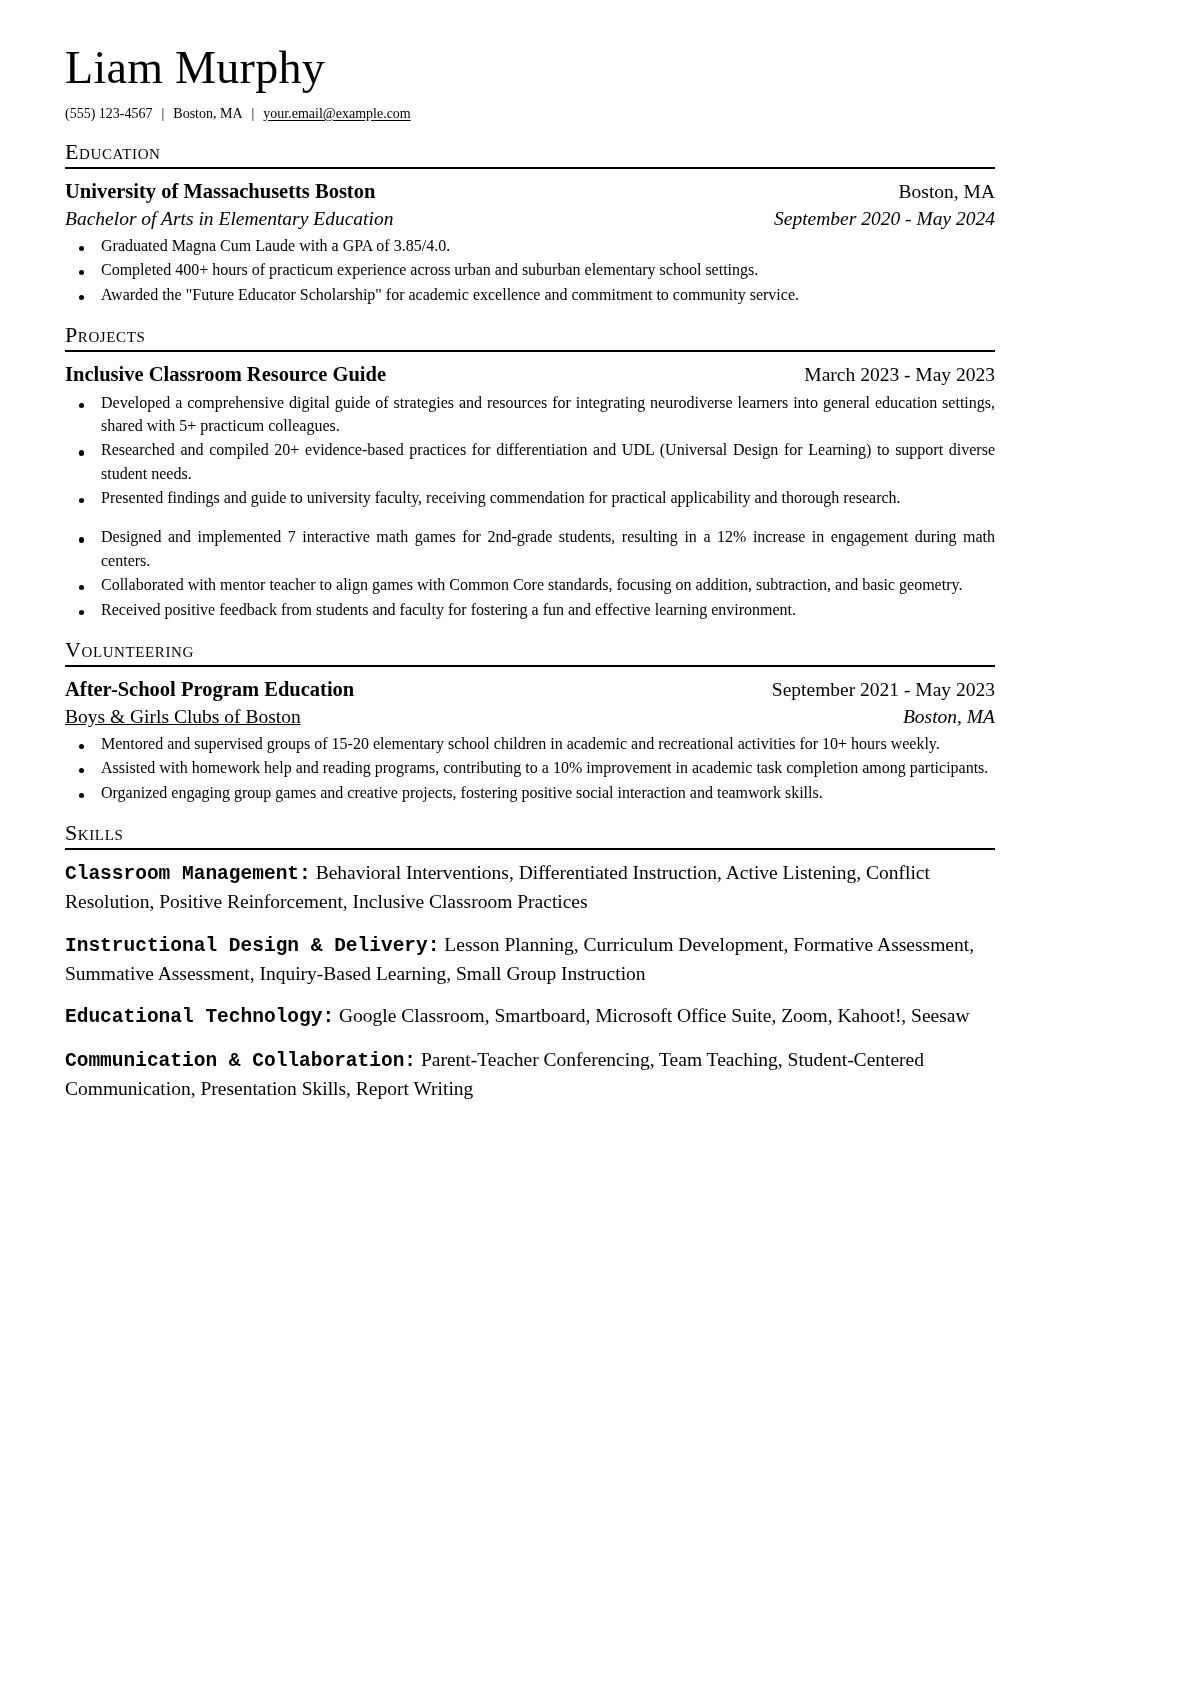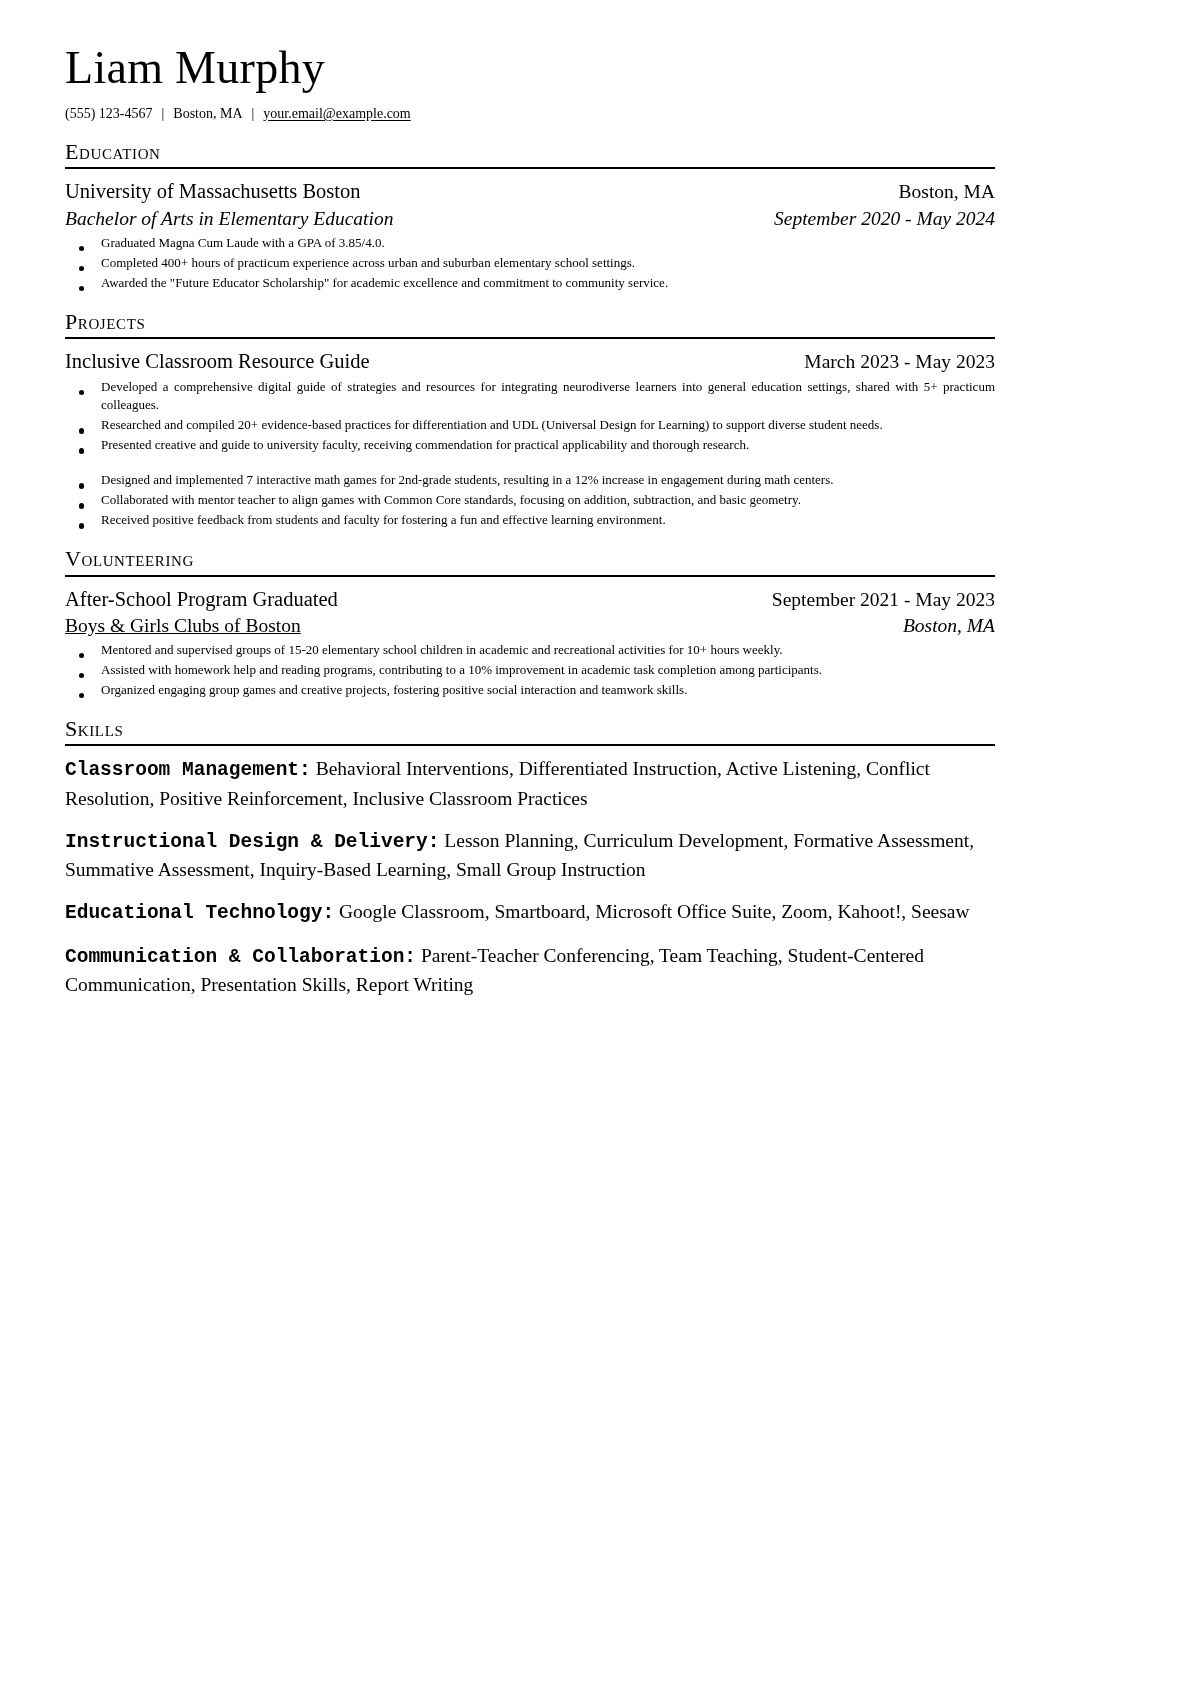--- a/index.html
+++ b/index.html
@@ -72,21 +72,21 @@
     margin-top: 16px;
   }
   .entry-row {
     display: flex;
     justify-content: space-between;
     align-items: baseline;
     line-height: 1.34;
   }
   .entry-left-bold {
     font-size: 20.5px;
-    font-weight: 400;
+    font-weight: 700;
   }
   .entry-left-plain {
     font-size: 19.5px;
     font-weight: 400;
     text-decoration: underline;
   }
   .entry-left-italic {
     font-size: 19.5px;
     font-style: italic;
   }
@@ -105,21 +105,21 @@
 
   
   ul.bullets {
     list-style: none;
     margin: 2px 0 0 0;
     padding: 0;
   }
   ul.bullets > li {
     position: relative;
     padding-left: 36px;
-    font-size: 13px;
+    font-size: 16px;
     line-height: 1.46;
     margin: 0 0 1px 0;
     text-align: justify;
     text-justify: inter-word;
     hyphens: auto;
     -webkit-hyphens: auto;
   }
   ul.bullets > li::before {
     content: "";
     position: absolute;
@@ -182,40 +182,40 @@
     <hr class="rule">
 
     <div class="entry">
       <div class="entry-row">
         <span class="entry-left-bold">Inclusive Classroom Resource Guide</span>
         <span class="entry-right-plain">March 2023 - May 2023</span>
       </div>
       <ul class="bullets">
         <li>Developed a comprehensive digital guide of strategies and resources for integrating neurodiverse learners into general education settings, shared with 5+ practicum colleagues.</li>
         <li>Researched and compiled 20+ evidence-based practices for differentiation and UDL (Universal Design for Learning) to support diverse student needs.</li>
-        <li>Presented creative and guide to university faculty, receiving commendation for practical applicability and thorough research.</li>
+        <li>Presented findings and guide to university faculty, receiving commendation for practical applicability and thorough research.</li>
       </ul>
     </div>
 
     <div class="entry">
       <ul class="bullets">
         <li>Designed and implemented 7 interactive math games for 2nd-grade students, resulting in a 12% increase in engagement during math centers.</li>
         <li>Collaborated with mentor teacher to align games with Common Core standards, focusing on addition, subtraction, and basic geometry.</li>
         <li>Received positive feedback from students and faculty for fostering a fun and effective learning environment.</li>
       </ul>
     </div>
   </section>
 
   <section class="section">
     <h2 class="section-title">Volunteering</h2>
     <hr class="rule">
 
     <div class="entry">
       <div class="entry-row">
-        <span class="entry-left-bold">After-School Program Graduated</span>
+        <span class="entry-left-bold">After-School Program Education</span>
         <span class="entry-right-plain">September 2021 - May 2023</span>
       </div>
       <div class="entry-row">
         <span class="entry-left-plain">Boys &amp; Girls Clubs of Boston</span>
         <span class="entry-right-italic">Boston, MA</span>
       </div>
       <ul class="bullets">
         <li>Mentored and supervised groups of 15-20 elementary school children in academic and recreational activities for 10+ hours weekly.</li>
         <li>Assisted with homework help and reading programs, contributing to a 10% improvement in academic task completion among participants.</li>
         <li>Organized engaging group games and creative projects, fostering positive social interaction and teamwork skills.</li>

